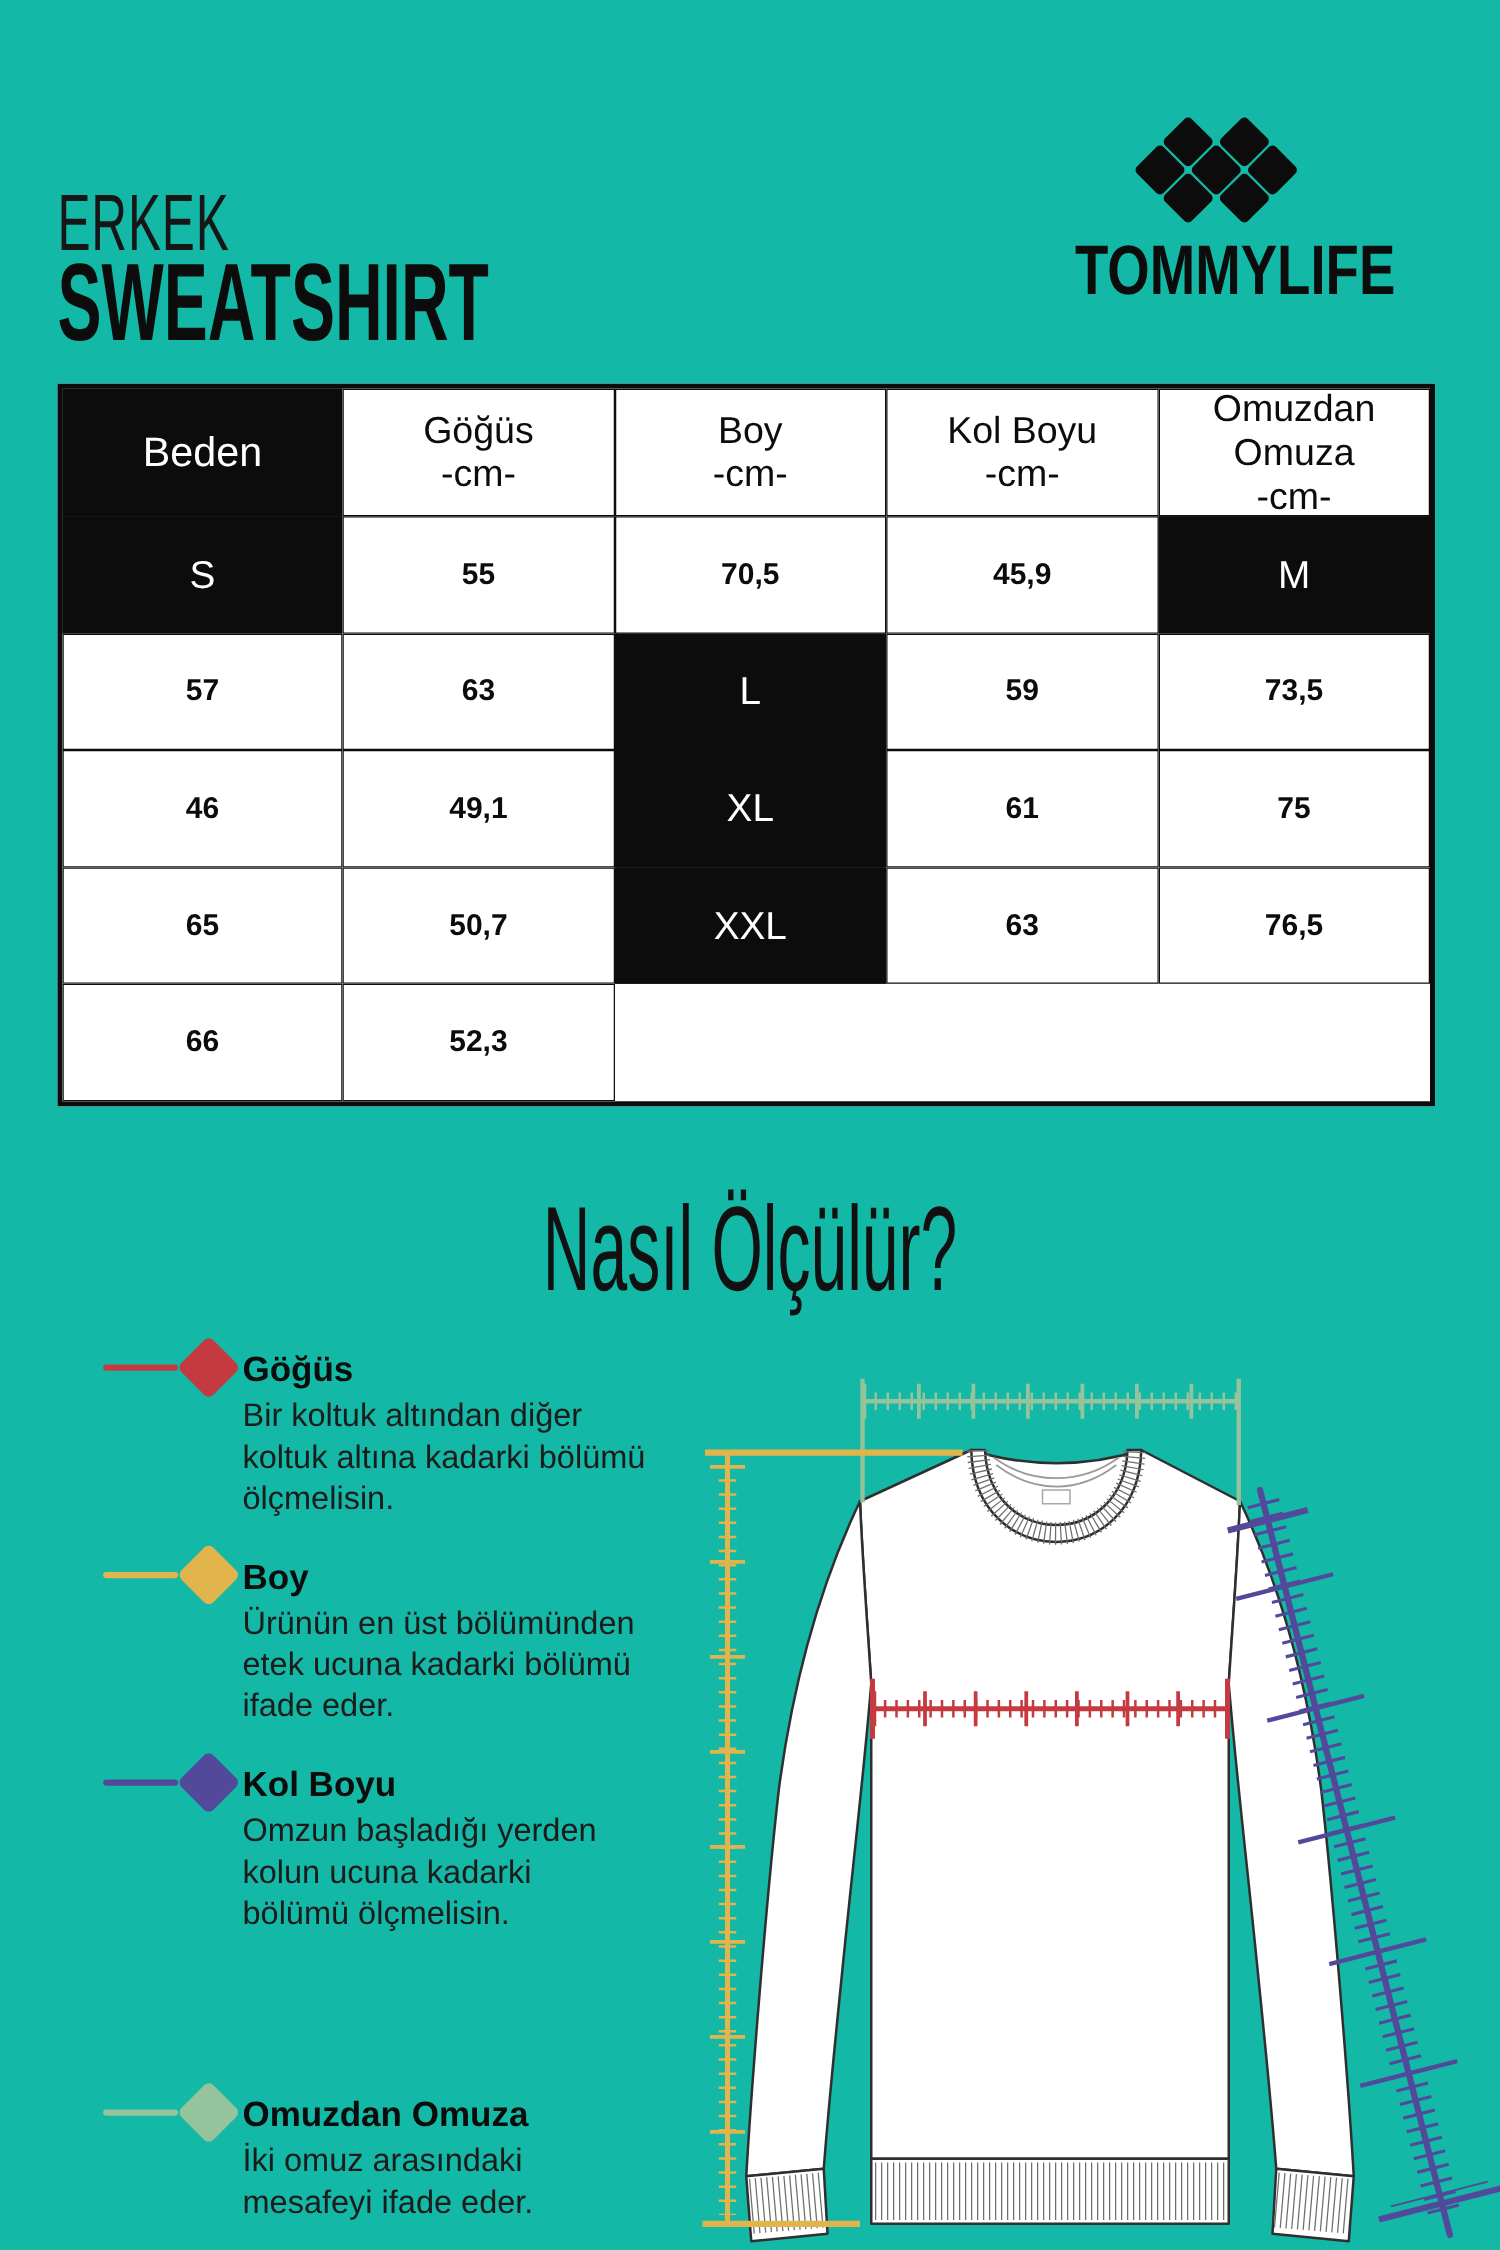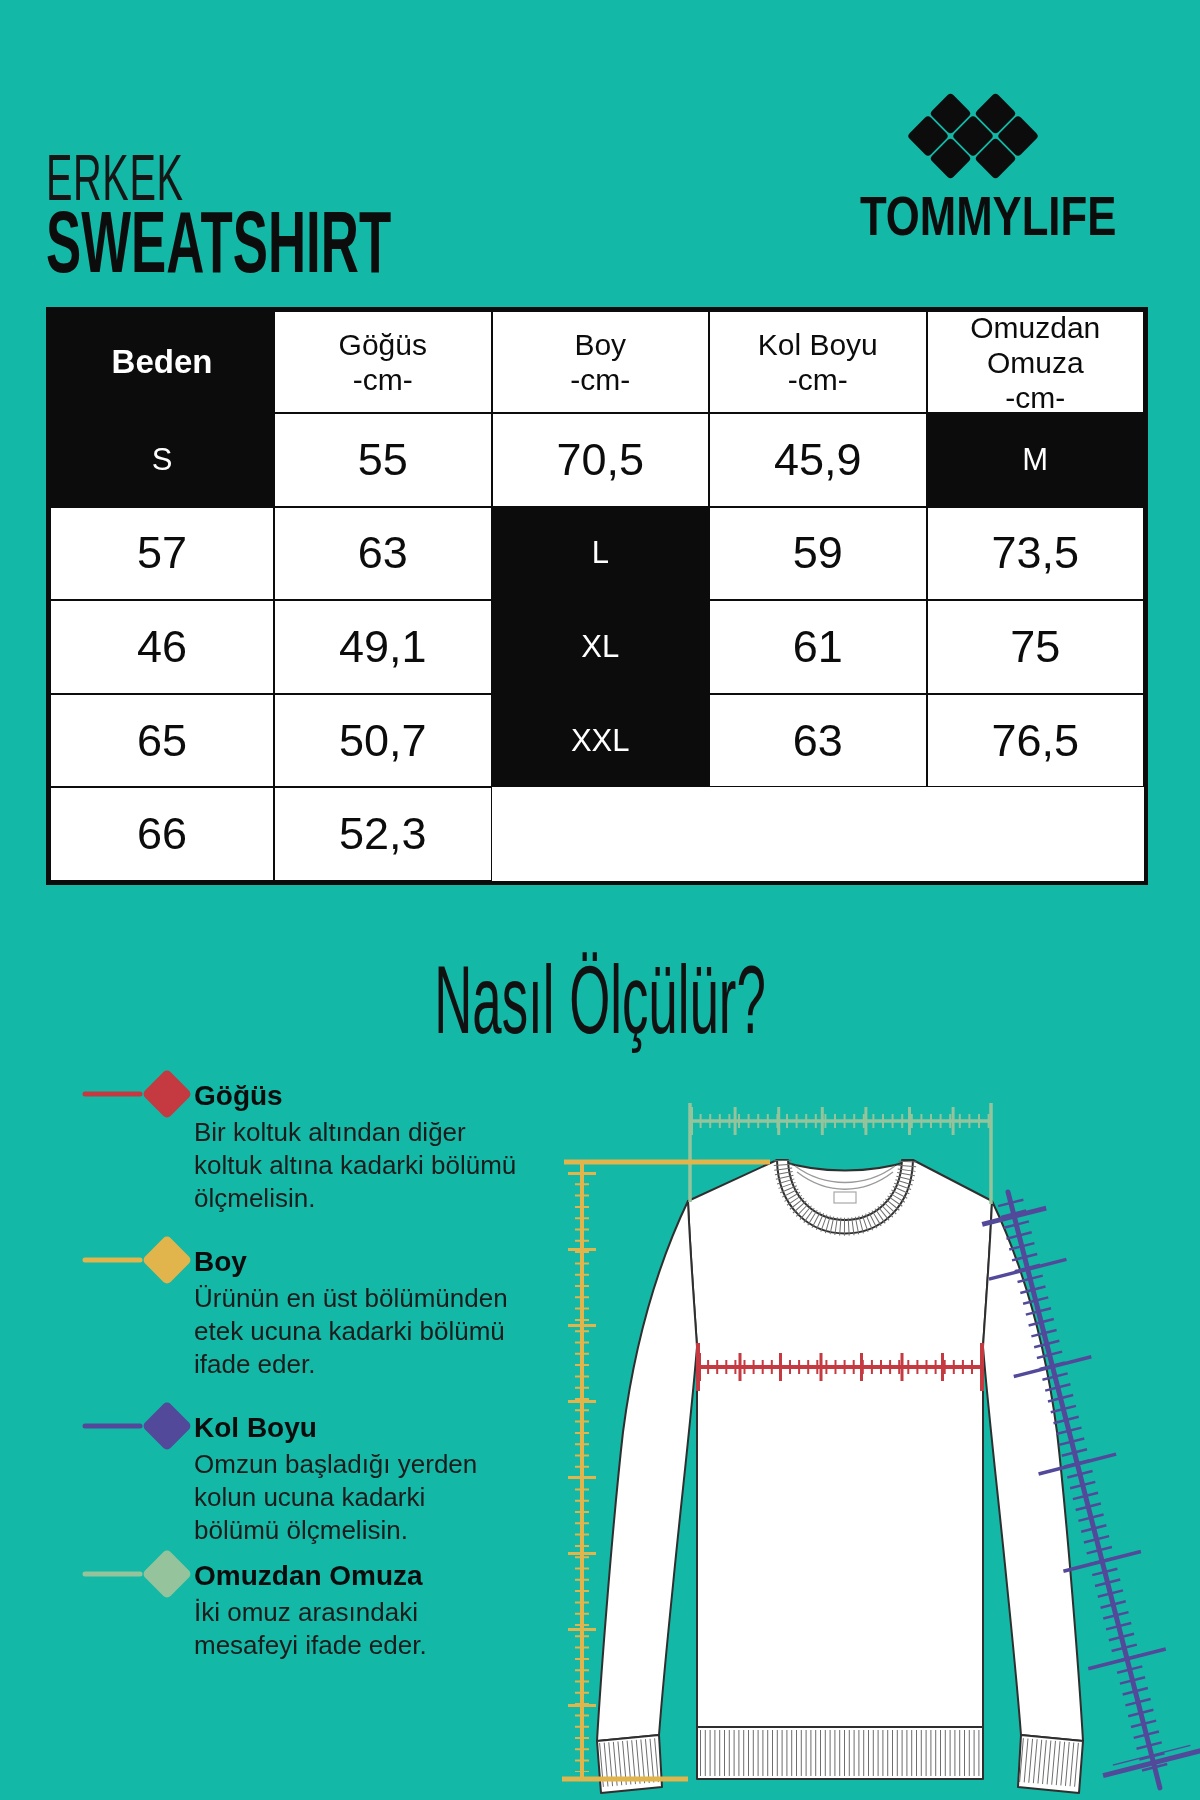--- a/index.html
+++ b/index.html
@@ -17,23 +17,23 @@
 
   
   .size-table{position:absolute;left:46px;top:307px;width:1102px;height:578px;
       display:grid;grid-template-columns:224px 1fr 1fr 1fr 1fr;
       grid-template-rows:102px 1fr 1fr 1fr 1fr 1fr;
       border:4px solid #0c0c0c;box-sizing:border-box;background:#fff;}
   .cell{border:1.5px solid #0c0c0c;display:flex;flex-direction:column;
       align-items:center;justify-content:center;background:#fff;}
   .cell.dark{background:#0c0c0c;border-color:#0c0c0c;color:#ffffff;}
   .head-line{font-size:30px;line-height:35px;font-weight:500;text-align:center;}
-  .beden-label{font-size:33px;font-weight:700;}
+  .beden-label{font-size:33px;font-weight:400;}
   .row-size{font-size:31px;font-weight:400;}
-  .val{font-size:45px;font-weight:400;}
+  .val{font-size:24px;font-weight:700;}
 
   
   .measure-title{position:absolute;left:0;top:952px;width:100%;text-align:center;
       font-size:96px;font-weight:400;line-height:1;transform:scaleX(.55);color:#111;}
 
   .legend-item{position:absolute;left:82px;display:flex;}
   .legend-marker{width:110px;height:60px;flex:none;margin-top:-16px;}
   .legend-text{margin-left:2px;}
   .legend-name{font-size:28px;font-weight:700;line-height:32px;color:#0c0c0c;margin-bottom:4px;}
   .legend-line{font-size:26px;line-height:33px;color:#1c1c1c;white-space:nowrap;}
@@ -191,21 +191,21 @@
       <rect x="67" y="12" width="36" height="36" rx="5" transform="rotate(45 85 30)" fill="#52499a"></rect>
     </svg>
     <div class="legend-text">
       <div class="legend-name">Kol Boyu</div>
       <div class="legend-line">Omzun başladığı yerden</div>
       <div class="legend-line">kolun ucuna kadarki</div>
       <div class="legend-line">bölümü ölçmelisin.</div>
     </div>
   </div>
 
-  <div class="legend-item" style="top:1560px">
+  <div class="legend-item" style="top:1676px">
     <svg class="legend-marker" viewBox="0 0 110 60">
       <line x1="3" y1="30" x2="58" y2="30" stroke-width="5" stroke-linecap="round" stroke="#95c49c"></line>
       <rect x="67" y="12" width="36" height="36" rx="5" transform="rotate(45 85 30)" fill="#95c49c"></rect>
     </svg>
     <div class="legend-text">
       <div class="legend-name">Omuzdan Omuza</div>
       <div class="legend-line">İki omuz arasındaki</div>
       <div class="legend-line">mesafeyi ifade eder.</div>
     </div>
   </div>

